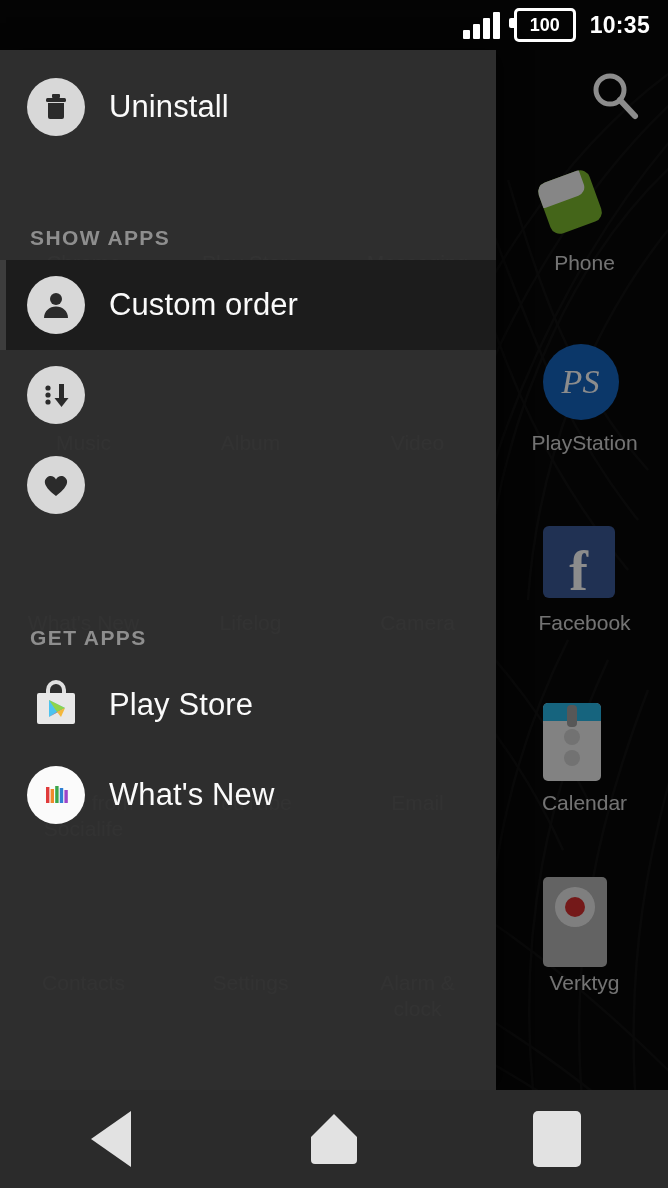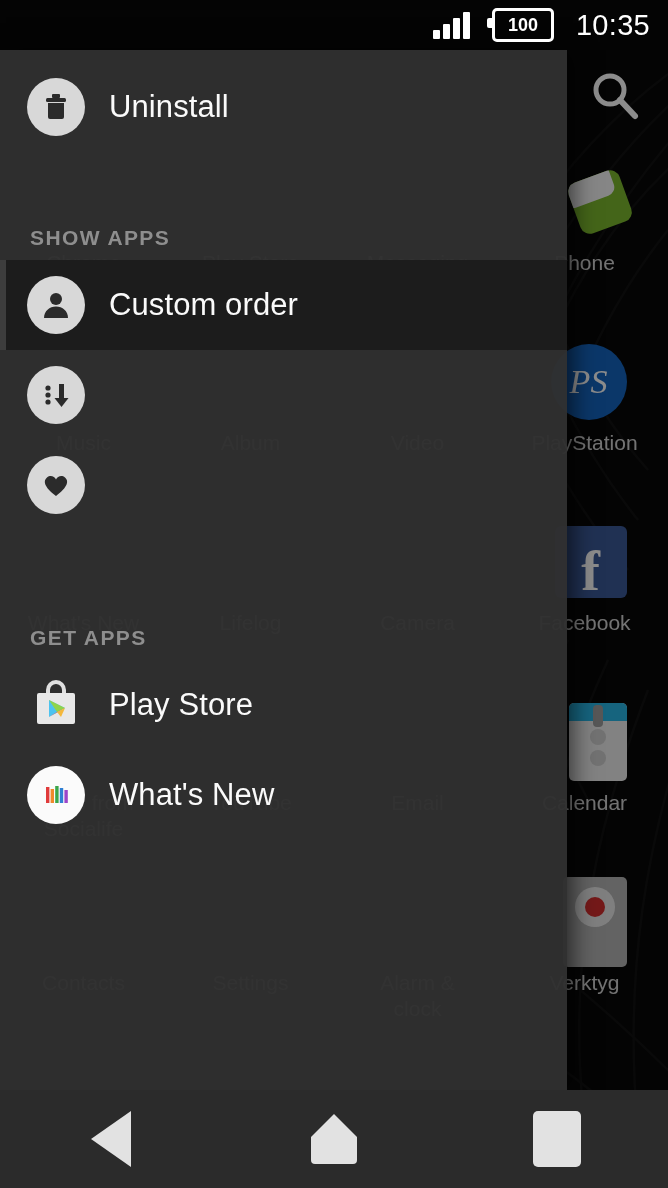--- a/index.html
+++ b/index.html
@@ -61,21 +61,21 @@
   .app-cell {
     height: 152px;
     display: flex;
     flex-direction: column;
     align-items: center;
     justify-content: flex-start;
     padding-top: 10px;
   }
   .app-icon {
     width: 84px; height: 84px;
-    display: flex; align-items: center; justify-content: flex-end;
+    display: flex; align-items: center; justify-content: flex-start;
     margin-bottom: 6px;
   }
   .app-label {
     font-size: 21px;
     color: rgba(255,255,255,0.82);
     text-align: center;
     line-height: 26px;
     max-width: 150px;
     white-space: pre-line;
   }
@@ -88,21 +88,21 @@
     position: absolute;
     inset: 0;
     background: rgba(0,0,0,0.45);
   }
 
   
   .nav-drawer {
     position: absolute;
     left: 0;
     top: 50px;
-    width: 567px;
+    width: 496px;
     bottom: 98px;
     background: rgba(48,48,48,0.965);
     box-shadow: 6px 0 22px rgba(0,0,0,0.6);
     overflow: hidden;
   }
   .nav-row {
     position: relative;
     height: 90px;
     display: flex;
     align-items: center;
@@ -157,28 +157,28 @@
   
   .statusbar {
     position: absolute;
     left: 0; top: 0;
     width: 668px; height: 50px;
     display: flex;
     align-items: center;
     justify-content: flex-end;
     padding-right: 18px;
     box-sizing: border-box;
-    gap: 22px;
+    gap: 14px;
     background: transparent;
     z-index: 40;
   }
   .sb-time {
     color: #fff;
-    font-size: 29px;
-    font-weight: normal;
+    font-size: 23px;
+    font-weight: bold;
     letter-spacing: .3px;
   }
   .battery {
     position: relative;
     width: 56px; height: 28px;
     border: 3px solid #fff;
     border-radius: 5px;
     display: flex; align-items: center; justify-content: center;
   }
   .battery:before {

